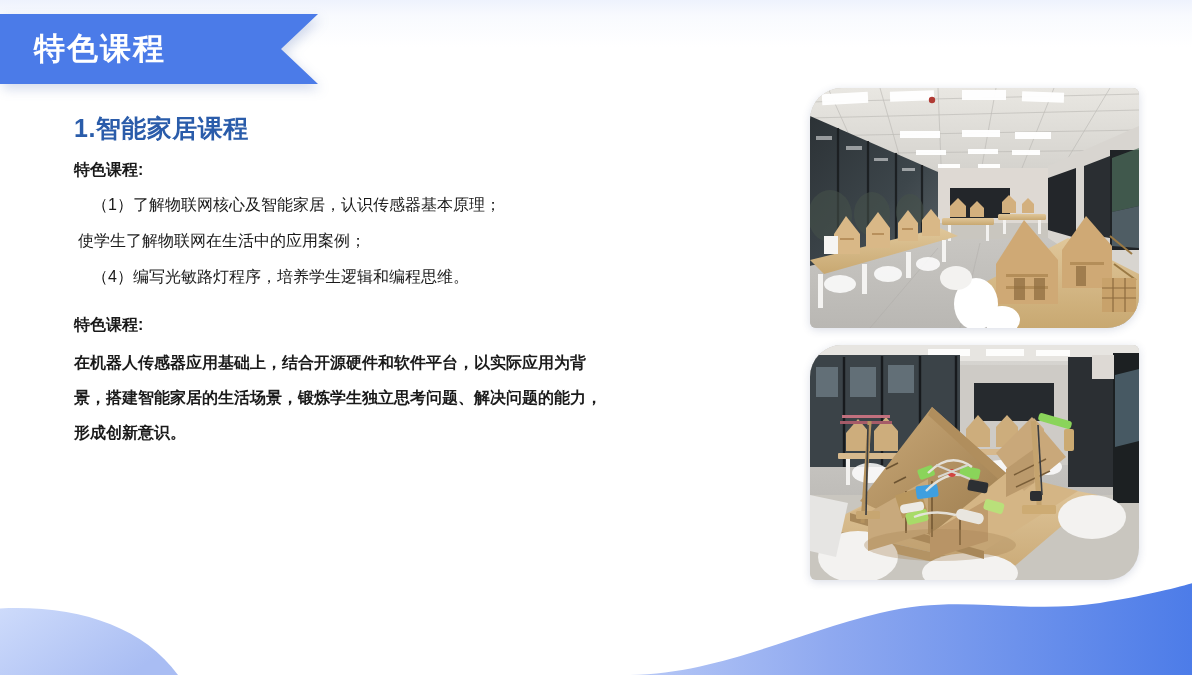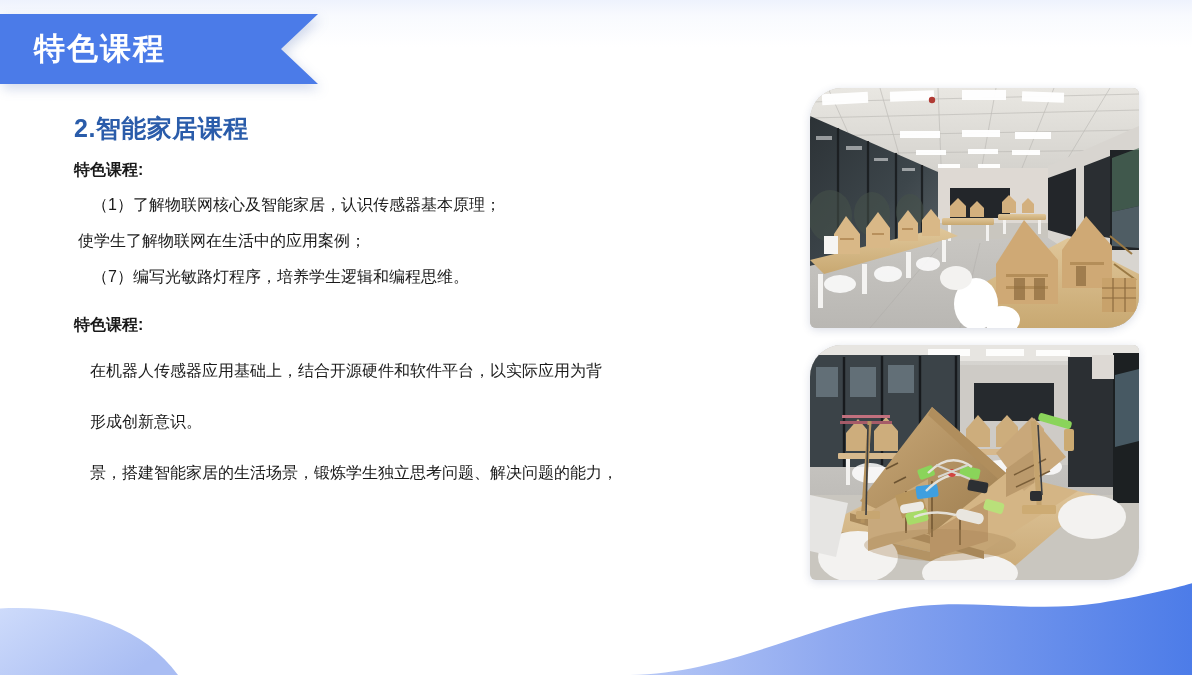--- a/index.html
+++ b/index.html
@@ -85,24 +85,24 @@
     color: #1a1a1a;
     line-height: 32px;
     margin: 4px;
     white-space: nowrap;
   }
   .indent {
     padding-left: 14px;
   }
   .para {
     font-size: 16px;
-    font-weight: 400;
+    font-weight: 700;
     color: #1a1a1a;
     line-height: 35px;
-    margin: 16px;
+    margin: 0;
   }
   .para-line {
     white-space: nowrap;
   }
   .gap-md { height: 17px; }
 
   
   .photo {
     position: absolute;
     border-radius: 32px 6px 32px 6px;
@@ -147,36 +147,36 @@
     <div class="ribbon-shadow">
       <svg class="ribbon-svg" width="340" height="70" viewBox="0 0 340 70" xmlns="http://www.w3.org/2000/svg" aria-hidden="true">
         <path d="M0,0 L318,0 L281,35 L318,70 L0,70 Z" fill="#4B7BE8"></path>
       </svg>
     </div>
     <div class="ribbon-title">特色课程</div>
   </div>
 
   <div class="content">
 
-    <h1 class="course-heading">2.智能家居课程</h1>
+    <h1 class="course-heading">1.智能家居课程</h1>
 
     <div>
       <p class="section-label">特色课程:</p>
       <p class="body-line indent">（1）了解物联网核心及智能家居，认识传感器基本原理；</p>
       <p class="body-line">使学生了解物联网在生活中的应用案例；</p>
-      <p class="body-line indent">（7）编写光敏路灯程序，培养学生逻辑和编程思维。</p>
+      <p class="body-line indent">（4）编写光敏路灯程序，培养学生逻辑和编程思维。</p>
     </div>
 
     <div class="gap-md"></div>
 
     <div>
       <p class="section-label">特色课程:</p>
       <p class="para para-line">在机器人传感器应用基础上，结合开源硬件和软件平台，以实际应用为背</p>
+      <p class="para para-line">景，搭建智能家居的生活场景，锻炼学生独立思考问题、解决问题的能力，</p>
       <p class="para para-line">形成创新意识。</p>
-      <p class="para para-line">景，搭建智能家居的生活场景，锻炼学生独立思考问题、解决问题的能力，</p>
     </div>
 
   </div>
 
   <div class="photo" id="photo-classroom">
     <svg class="photo-canvas" viewBox="0 0 329 240" preserveAspectRatio="xMidYMid slice" xmlns="http://www.w3.org/2000/svg" aria-hidden="true">
       <defs>
         <linearGradient id="ceil" x1="0" y1="0" x2="0" y2="1">
           <stop offset="0%" stop-color="#e9e7e2"></stop>
           <stop offset="100%" stop-color="#cfcdc8"></stop>

